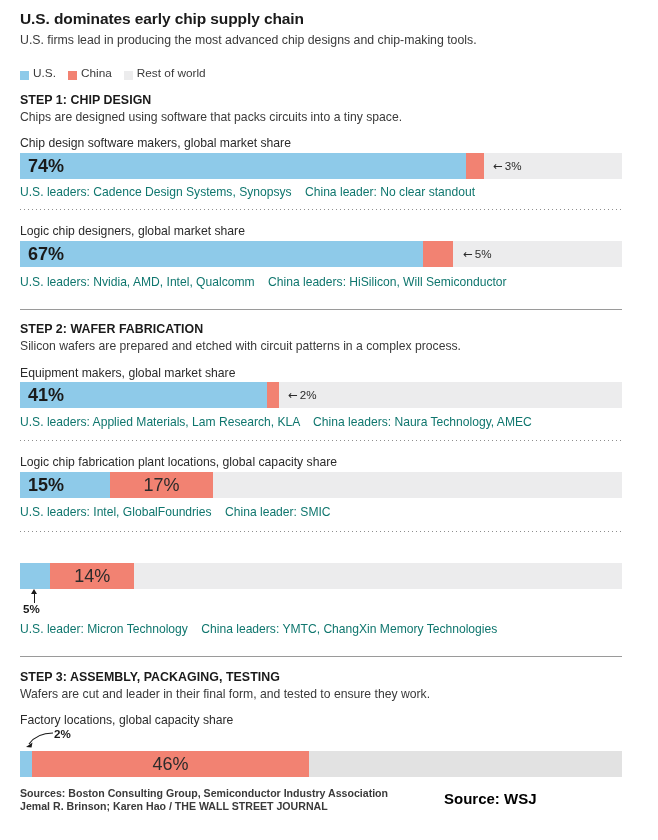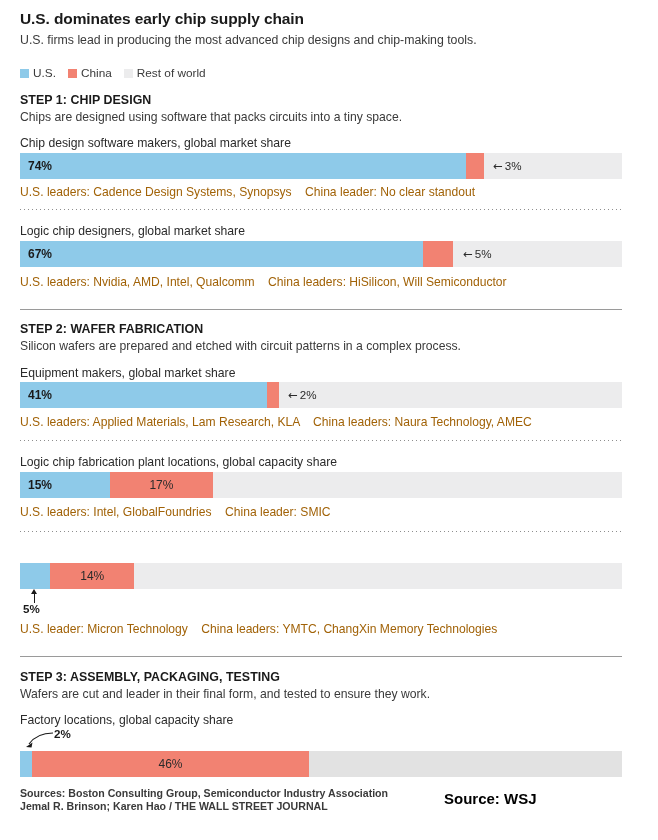--- a/index.html
+++ b/index.html
@@ -18,21 +18,21 @@
     position:absolute; left:20px; top:10px;
     font-size:15.5px; font-weight:700; letter-spacing:-0.1px;
     color:#1a1a1a;
   }
   .hdr-sub {
     position:absolute; left:20px; top:33px;
     font-size:12.3px; font-weight:400; color:#3a3a3a;
   }
 
   .legend { position:absolute; left:20px; top:66px; display:flex; align-items:center; }
-  .legend .li { display:flex; align-items:center; margin-right:12px; }
+  .legend .li { display:flex; align-items:flex-end; margin-right:12px; }
   .legend .sw { width:9px; height:9px; margin-right:4px; display:inline-block; }
   .legend .lb { font-size:11.8px; color:#3a3a3a; }
 
   .step-rule {
     position:absolute; left:20px; width:602px; height:1px;
     background:#9a9a9a;
   }
   .dot-rule {
     position:absolute; left:20px; width:602px; height:1px;
     background-image: linear-gradient(to right, #8e8e8e 0 1.5px, transparent 1.5px 4px);
@@ -46,35 +46,35 @@
   .step-desc {
     position:absolute; left:20px;
     font-size:12.2px; font-weight:400; color:#3a3a3a;
   }
   .bar-label {
     position:absolute; left:20px;
     font-size:12.2px; font-weight:400; color:#2b2b2b;
   }
   .leaders {
     position:absolute; left:20px;
-    font-size:12.1px; font-weight:400; color:#a16207;
+    font-size:12.1px; font-weight:400; color:#0f766e;
     white-space:pre;
   }
 
   .bar-track {
     position:absolute; left:20px; width:602px; height:26px;
     background:#ececed; overflow:visible;
   }
   .bar-track.darker { background:#e2e2e2; }
   .seg { position:absolute; top:0; height:100%; }
   .seg-us { background:#8ecae9; }
   .seg-cn { background:#f28272; }
   .seg-val {
     position:absolute; top:0; height:16px; line-height:26px;
-    font-size:12px; white-space:nowrap;
+    font-size:18px; white-space:nowrap;
   }
   .val-us { left:8px; font-weight:700; color:#1a1a1a; }
   .val-in { font-weight:400; color:#2b2b2b; text-align:center; }
 
   .callout {
     position:absolute; height:26px; line-height:26px;
     font-size:11.6px; color:#2b2b2b; white-space:nowrap;
   }
   .callout .arr { font-family:"DejaVu Sans", sans-serif; letter-spacing:-1px; margin-right:3px; }
 

